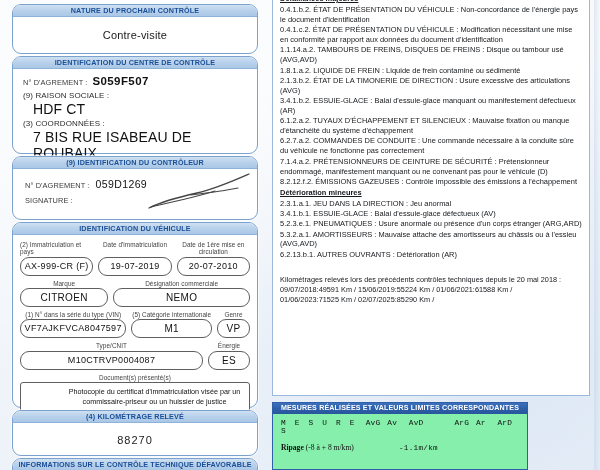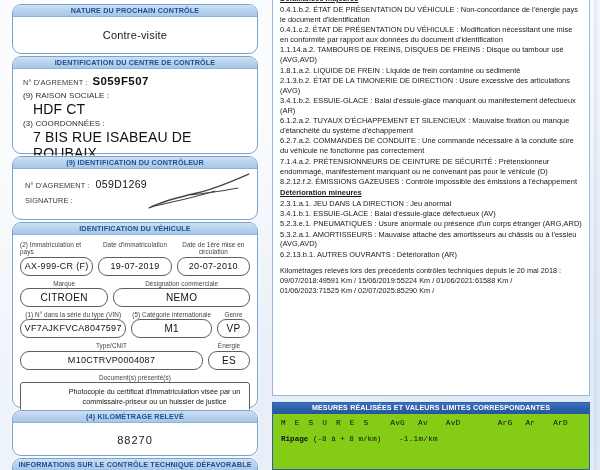--- a/index.html
+++ b/index.html
@@ -218,32 +218,32 @@
     margin: 1px 0 1px 0;
     font-size: 7.45px;
   }
   .d-head.clip {
     margin-top: -6px;
   }
   .km-hist {
     font-size: 7.3px;
     line-height: 1.38;
     color: #15181c;
-    margin-top: 6px;
+    margin-top: 15px;
   }
 
   
   #p-mesures {
     position: absolute;
     left: 4px;
     top: 402px;
-    width: 318px;
+    width: 256px;
     height: 68px;
     box-sizing: border-box;
-    background: #84cc16;
+    background: #86efac;
     border: 1px solid #2f5fa8;
   }
   .mes-hdr {
     height: 11px;
     line-height: 11px;
     background: linear-gradient(180deg, #3d71bd 0%, #2c5ea8 55%, #27569c 100%);
     color: #ffffff;
     font-size: 7.1px;
     font-weight: bold;
     text-align: center;
@@ -270,21 +270,21 @@
   .mc.gap { margin-left: 24px; }
   .mes-datarow {
     display: flex;
     align-items: baseline;
     margin-top: 8px;
     font-size: 7.6px;
     color: #101010;
   }
   .mes-lbl {
     width: 118px;
-    font-family: Liberation Mono, monospace;
+    font-family: Liberation Serif, serif;
   }
   .mes-lbl b { font-size: 7.6px; }
   .mes-val {
     font-family: "Liberation Mono", monospace;
     letter-spacing: 0.3px;
   }
   .mes-datarow.clipped {
     margin-top: 7px;
     opacity: 0.45;
     overflow: hidden;

